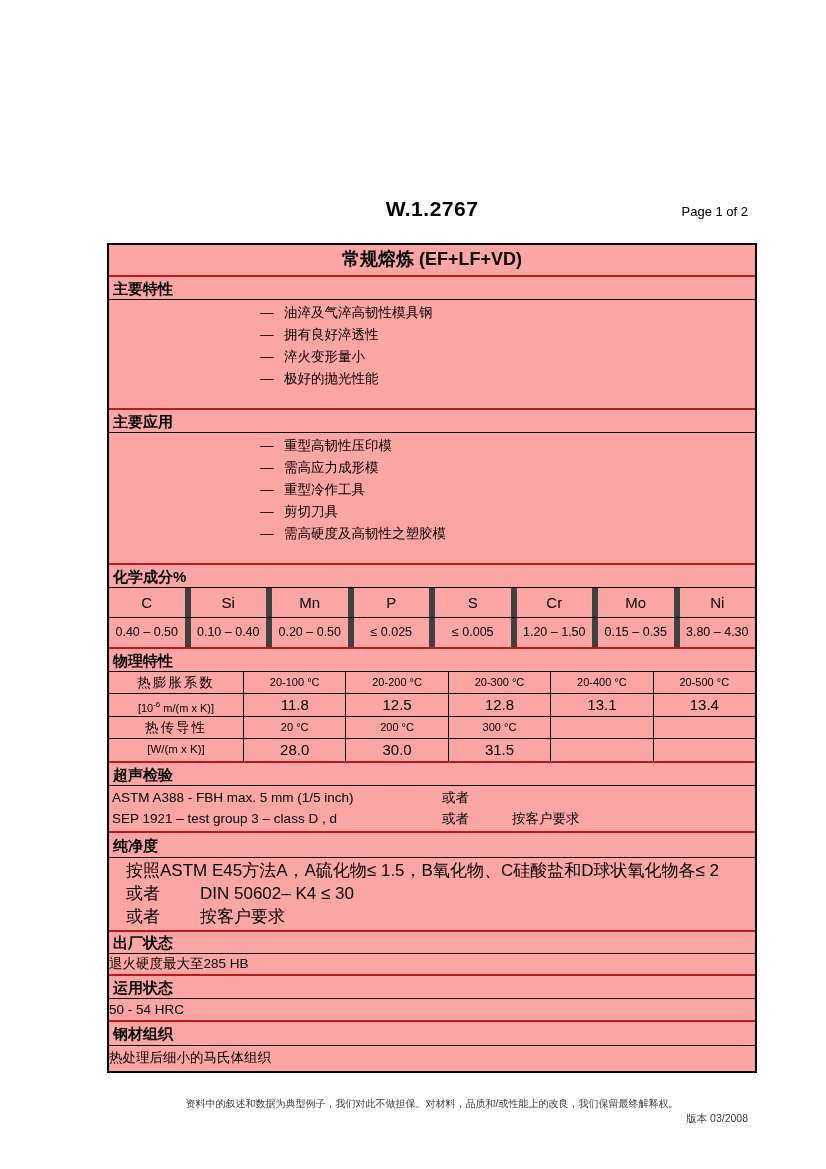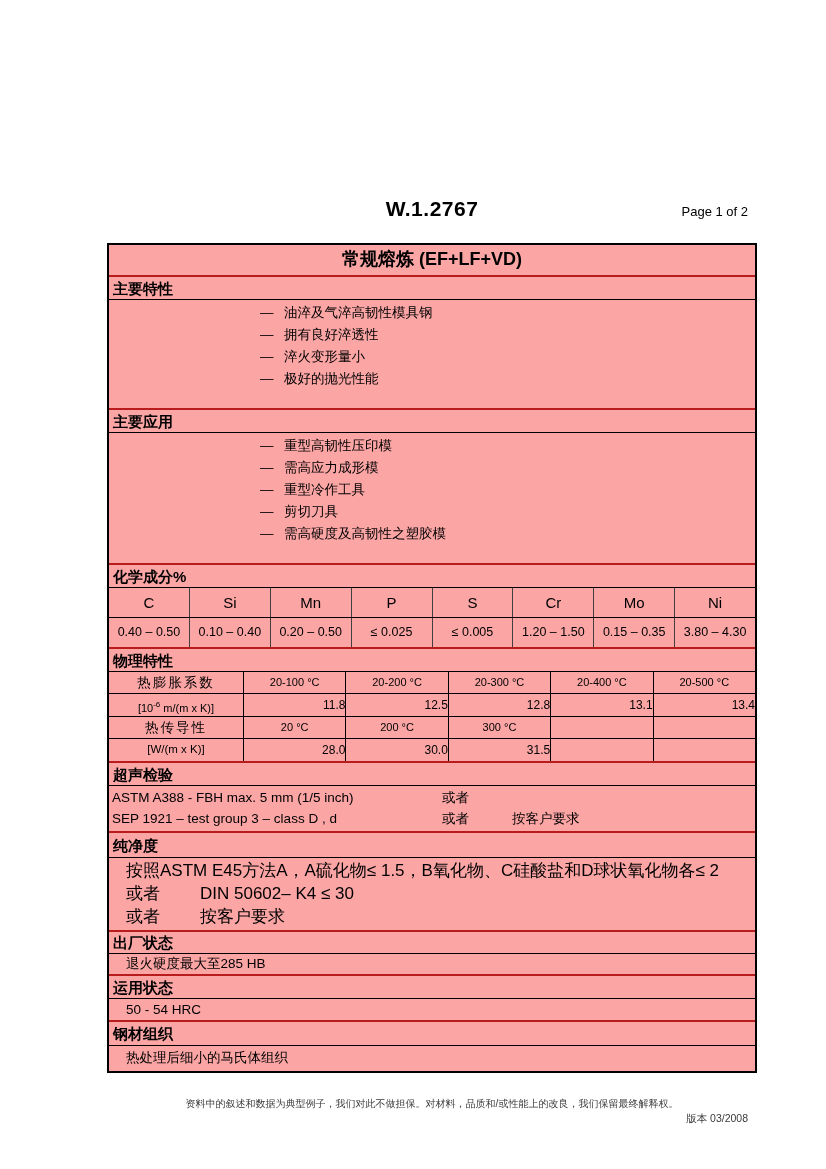--- a/index.html
+++ b/index.html
@@ -18,46 +18,46 @@
   .bt-thick { border-top:2px solid #b91c1c; }
 
   .title-row { height:30px; line-height:29px; text-align:center; font-size:18px; font-weight:bold; }
   .sec-head  { height:24px; line-height:23px; font-size:15px; font-weight:bold; padding-left:4px; }
 
   .list-block { padding:2px 0 18px 0; }
   .li { padding-left:151px; font-size:13.5px; line-height:22px; white-space:nowrap; }
   .li .dash { display:inline-block; width:24px; }
 
   .chem-row { display:flex; }
-  .chem-row .cell { flex:1 1 0; text-align:center; border-left:1px solid #404040; overflow:hidden; }
+  .chem-row .cell { flex:1 1 0; text-align:center; border-left:6px solid #404040; overflow:hidden; }
   .chem-row .cell:first-child { border-left:none; }
   .chem-head .cell { height:29px; line-height:29px; font-size:15px; }
   .chem-val  .cell { height:29px; line-height:29px; font-size:12.5px; }
 
   .phys-row { display:flex; }
   .phys-row .lbl { flex:0 0 135px; text-align:center; border-right:1px solid #000; overflow:hidden; }
   .phys-row .cell { flex:1 1 0; text-align:center; border-left:1px solid #000; overflow:hidden; }
   .phys-row .cell:nth-child(2) { border-left:none; }
   .phys-temps { height:22px;justify-content:flex-end; }
   .phys-temps .lbl { font-size:13.5px; line-height:21px; letter-spacing:2px; }
   .phys-temps .cell { font-size:11px; line-height:21px; }
   .phys-vals { height:23px; }
   .phys-vals .lbl { font-size:11px; line-height:21px; }
-  .phys-vals .cell { font-size:12px; line-height:22px;text-align:right; }
+  .phys-vals .cell { font-size:15px; line-height:22px; }
   .phys-vals sup { font-size:8px; }
 
   .ultra-block { padding:1px 0 2px 0; }
   .u-line { display:grid; grid-template-columns:330px 70px auto; padding-left:3px;
             font-size:13.5px; line-height:21px; white-space:nowrap; }
 
   .purity-block { padding:1px 0 2px 0; }
   .p-line { font-size:17px; line-height:23px; padding-left:17px; white-space:nowrap; }
   .p-or { display:inline-block; width:74px; }
 
-  .text-row { font-size:13.5px; padding-left:17px; }
+  .text-row { font-size:13.5px; padding-left:0; }
   .h21 { height:21px; line-height:20px; }
   .h22 { height:22px; line-height:21px; }
   .h26 { height:26px; line-height:24px; }
 
   .footer-disclaimer { position:absolute; top:1097px; left:107px; width:650px; text-align:center;
                        font-size:10px; color:#3a3a3a; }
   .footer-version { position:absolute; top:1112px; right:78px; font-size:10.5px; color:#3a3a3a; }
 </style>
 </head>
 <body>

